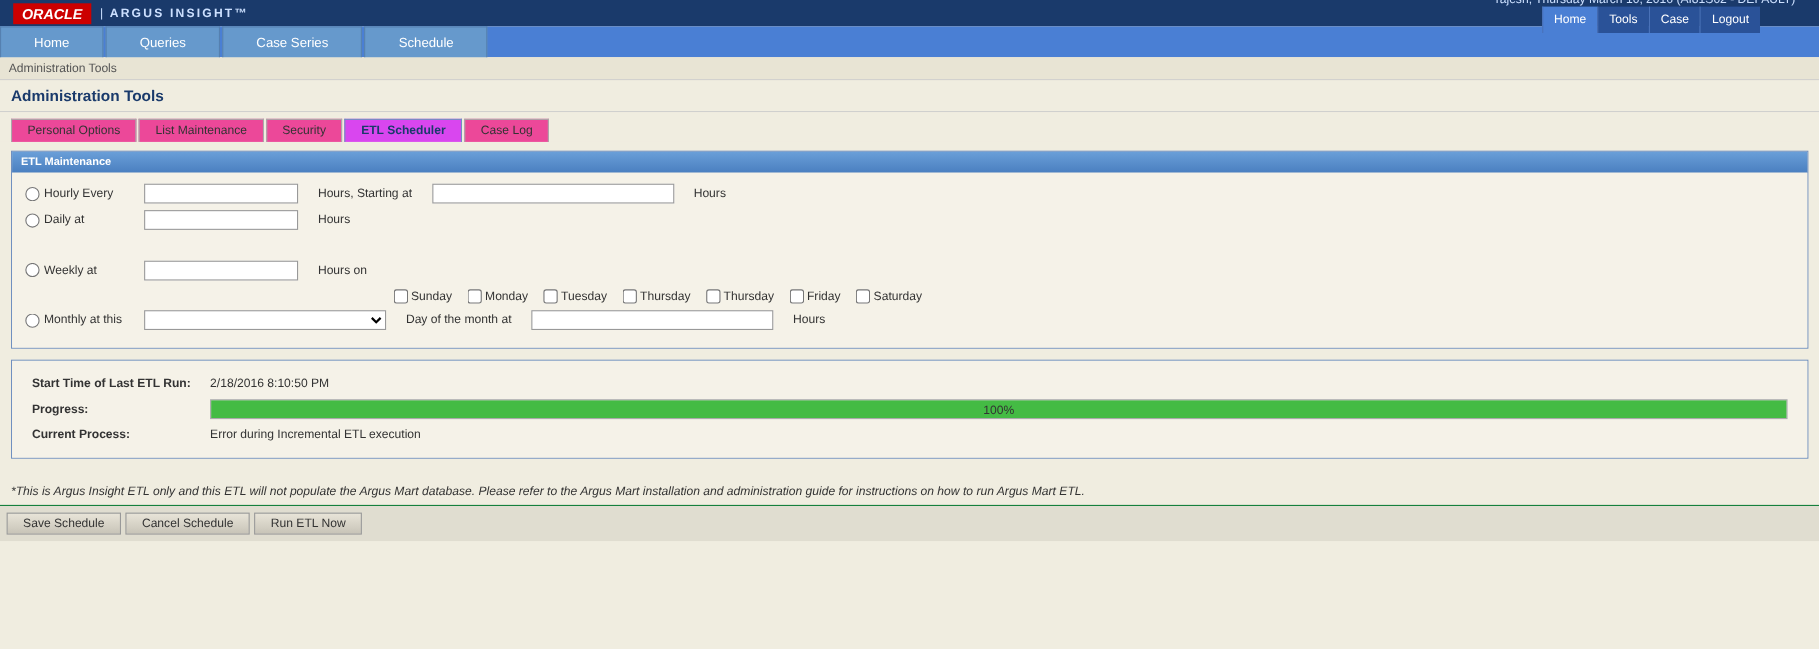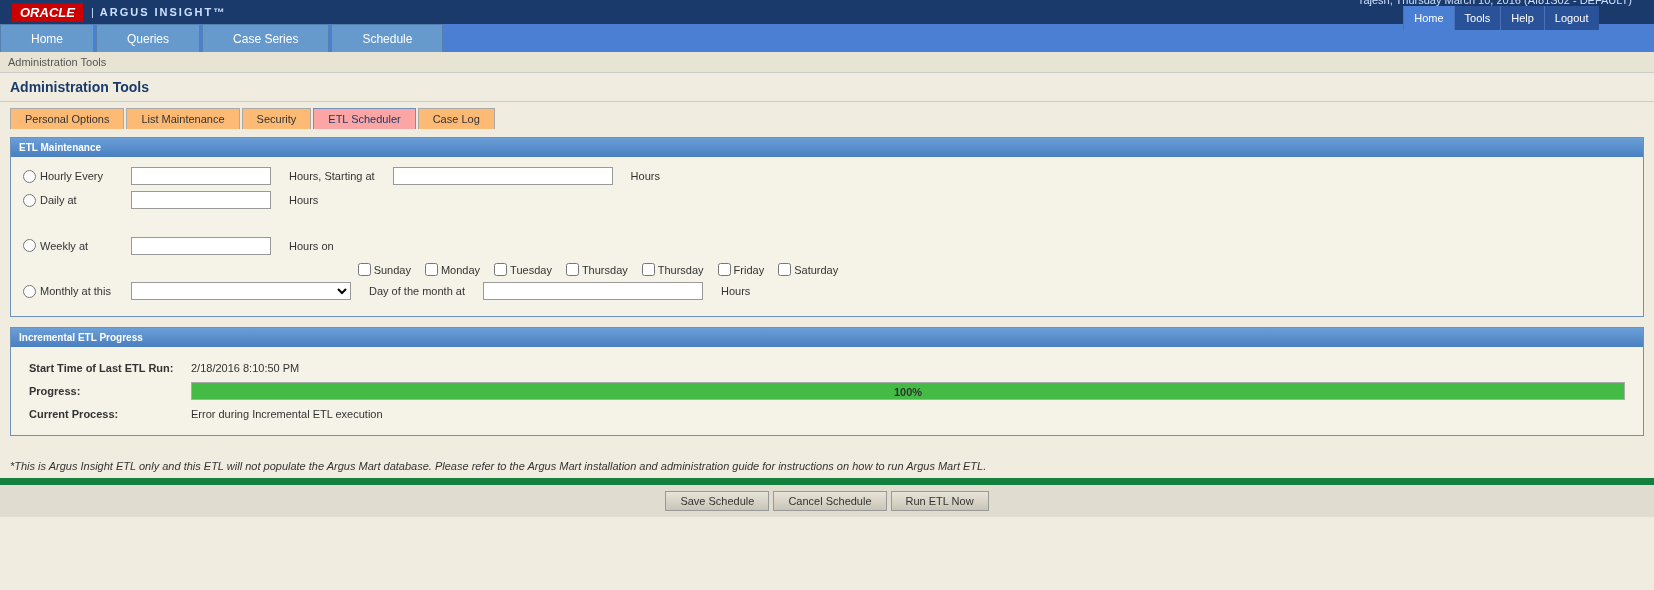--- a/index.html
+++ b/index.html
@@ -89,33 +89,33 @@
       border-bottom: 1px solid #ccc;
     }
 
     
     .sub-tabs {
       display: flex;
       padding: 6px 10px 0 10px;
       background: #f0ede0;
     }
     .sub-tab {
-      background: #fdba74;
+      background: #ec4899;
       border: 1px solid #aaa;
       border-bottom: none;
       padding: 4px 14px;
       cursor: pointer;
       font-size: 11px;
       margin-right: 2px;
       color: #333;
     }
     .sub-tab.active {
-      background: #fca5a5;
+      background: #d946ef;
       border-color: #7090c0;
-      font-weight: normal;
+      font-weight: bold;
       color: #1a3a6b;
     }
 
     
     .content-area {
       padding: 8px 10px;
       background: #f0ede0;
     }
 
     
@@ -207,43 +207,42 @@
       background: #44bb44;
       height: 100%;
       position: absolute;
       left: 0;
       top: 0;
     }
     .progress-bar-text {
       position: absolute;
       width: 100%;
       text-align: center;
-      font-weight: bold;
+      font-weight: normal;
       font-size: 11px;
       line-height: 18px;
       color: #333;
     }
 
     
     .footer-note {
       font-size: 11px;
       color: #333;
       padding: 6px 10px;
       background: #f0ede0;
       font-style: italic;
     }
 
     
     .bottom-buttons {
       display: flex;
-      justify-content: center;
       gap: 4px;
       padding: 6px;
       background: #e0ddd0;
-      border-top: 7px solid #15803d;
+      border-top: 1px solid #15803d;
     }
     .btn {
       background: linear-gradient(to bottom, #e8e4d8, #c8c4b8);
       border: 1px solid #999;
       padding: 3px 14px;
       font-size: 11px;
       cursor: pointer;
       color: #333;
     }
 
@@ -257,21 +256,21 @@
   <div class="top-bar-left">
     <span class="oracle-logo">ORACLE</span>
     <span style="color:#cce0ff; font-size:11px; margin-left:4px;">|</span>
     <span class="app-name" style="font-size:11px; margin-left:6px;">ARGUS INSIGHT™</span>
   </div>
   <div class="top-bar-right">
     <span class="user-info">rajesh, Thursday March 10, 2016  (AI81S02 - DEFAULT)</span>
     <div class="top-nav">
       <div class="top-nav-item">Home</div>
       <div class="top-nav-item">Tools</div>
-      <div class="top-nav-item">Help</div>
+      <div class="top-nav-item">Case</div>
       <div class="top-nav-item">Logout</div>
     </div>
   </div>
 </div>
 
 <div class="main-nav">
   <div class="main-nav-tab">Home</div>
   <div class="main-nav-tab">Queries</div>
   <div class="main-nav-tab">Case Series</div>
   <div class="main-nav-tab">Schedule</div>
@@ -362,21 +361,20 @@
         <select class="monthly-select"></select>
         <span class="hours-label">Day of the month at</span>
         <input type="text" style="width: 220px;">
         <span class="hours-label">Hours</span>
       </div>
 
     </div>
   </div>
 
   <div class="section-panel">
-    <div class="section-header">Incremental ETL Progress</div>
     <div class="section-body">
       <table class="progress-table">
         <tbody>
             <tr>
           <td class="label-cell">Start Time of Last ETL Run:</td>
           <td>2/18/2016 8:10:50 PM</td>
         </tr>
         <tr>
           <td class="label-cell">Progress:</td>
           <td>

